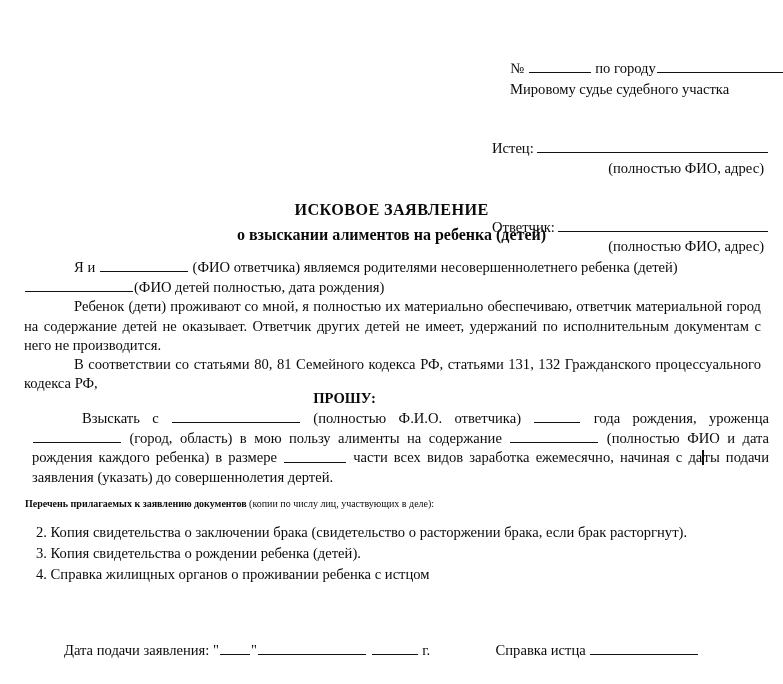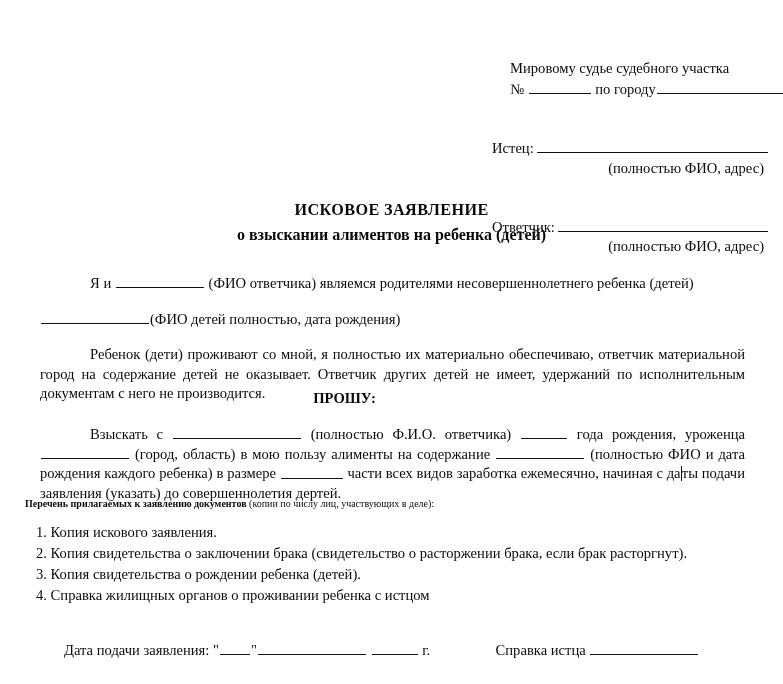--- a/index.html
+++ b/index.html
@@ -110,28 +110,28 @@
   
   .body-area {
     position: absolute;
     left: 24px;
     top: 258px;
     width: 737px;
   }
   .para {
     text-align: justify;
     text-justify: inter-word;
-    margin: 16px;
+    margin: 0;
   }
   .para.indent { text-indent: 50px; }
   .para + .para { margin-top: 0px; }
 
   .claim-area {
     position: absolute;
-    left: 24px;
+    left: 32px;
     top: 409px;
     width: 737px;
   }
 
   
   .caret {
     display: inline-block;
     width: 1.3px;
     height: 1.02em;
     background: #111;
@@ -172,28 +172,28 @@
   .footer .sig-gap { display: inline-block; width: 58px; }
   .quote { letter-spacing: 0px; }
 </style>
 </head>
 <body>
 
 <div class="page">
 
   <div class="header-block">
 
-    <div class="hdr-line hdr-line-1">
-      <span>Мировому судье судебного участка</span>
-    </div>
-
     <div class="hdr-line hdr-line-2">
       <span>№</span>
       <span class="rule r-m"></span>
       <span>по городу</span><span class="rule r-h"></span>
+    </div>
+
+    <div class="hdr-line hdr-line-1">
+      <span>Мировому судье судебного участка</span>
     </div>
 
     <div class="hdr-party">
       <span class="lbl">Истец:</span>
       <span class="rule-grow"></span>
     </div>
     <div class="hdr-caption">(полностью ФИО, адрес)</div>
 
     <div class="hdr-party">
       <span class="lbl">Ответчик:</span>
@@ -210,20 +210,21 @@
     <p class="para indent">
       <span>Я и</span>
       <span class="rule r-l"></span>
       <span>(ФИО ответчика) являемся родителями несовершеннолетнего ребенка (детей)</span>
     </p>
 
     <p class="para"><span class="rule r-xl"></span><span>(ФИО детей полностью, дата рождения)</span></p>
 
     <p class="para indent">Ребенок (дети) проживают со мной, я полностью их материально обеспечиваю, ответчик материальной город на содержание детей не оказывает. Ответчик других детей не имеет, удержаний по исполнительным документам с него не производится.</p>
 
+    <p class="para indent">В соответствии со статьями 80, 81 Семейного кодекса РФ, статьями 131, 132 Гражданского процессуального кодекса РФ,</p>
   </div>
 
   <div class="proshu">ПРОШУ:</div>
 
   <div class="claim-area">
     <p class="para indent">
       <span>Взыскать с</span>
       <span class="rule r-xxl"></span>
       <span>(полностью Ф.И.О. ответчика)</span>
       <span class="rule r-s"></span>
@@ -235,21 +236,20 @@
       <span class="rule r-m"></span>
       <span>части всех видов заработка ежемесячно, начиная с да</span><span class="caret"></span><span>ты подачи заявления (указать) до совершеннолетия дертей.</span>
     </p>
   </div>
 
   <div class="attach-area">
     <div class="attach-head">
       <b>Перечень прилагаемых к заявлению документов</b><span> (копии по числу лиц, участвующих в деле):</span>
     </div>
     <ul class="attach-list">
-      <li>1. Копия искового заявления.</li>
       <li>2. Копия свидетельства о заключении брака (свидетельство о расторжении брака, если брак расторгнут).</li>
       <li>3. Копия свидетельства о рождении ребенка (детей).</li>
       <li>4. Справка жилищных органов о проживании ребенка с истцом</li>
     </ul>
   </div>
 
   <div class="footer">
     <span>Дата подачи заявления:</span>
     <span class="quote">"</span><span class="rule r-xs"></span><span class="quote">"</span><span class="rule r-xl"></span>
     <span class="rule r-s"></span>

